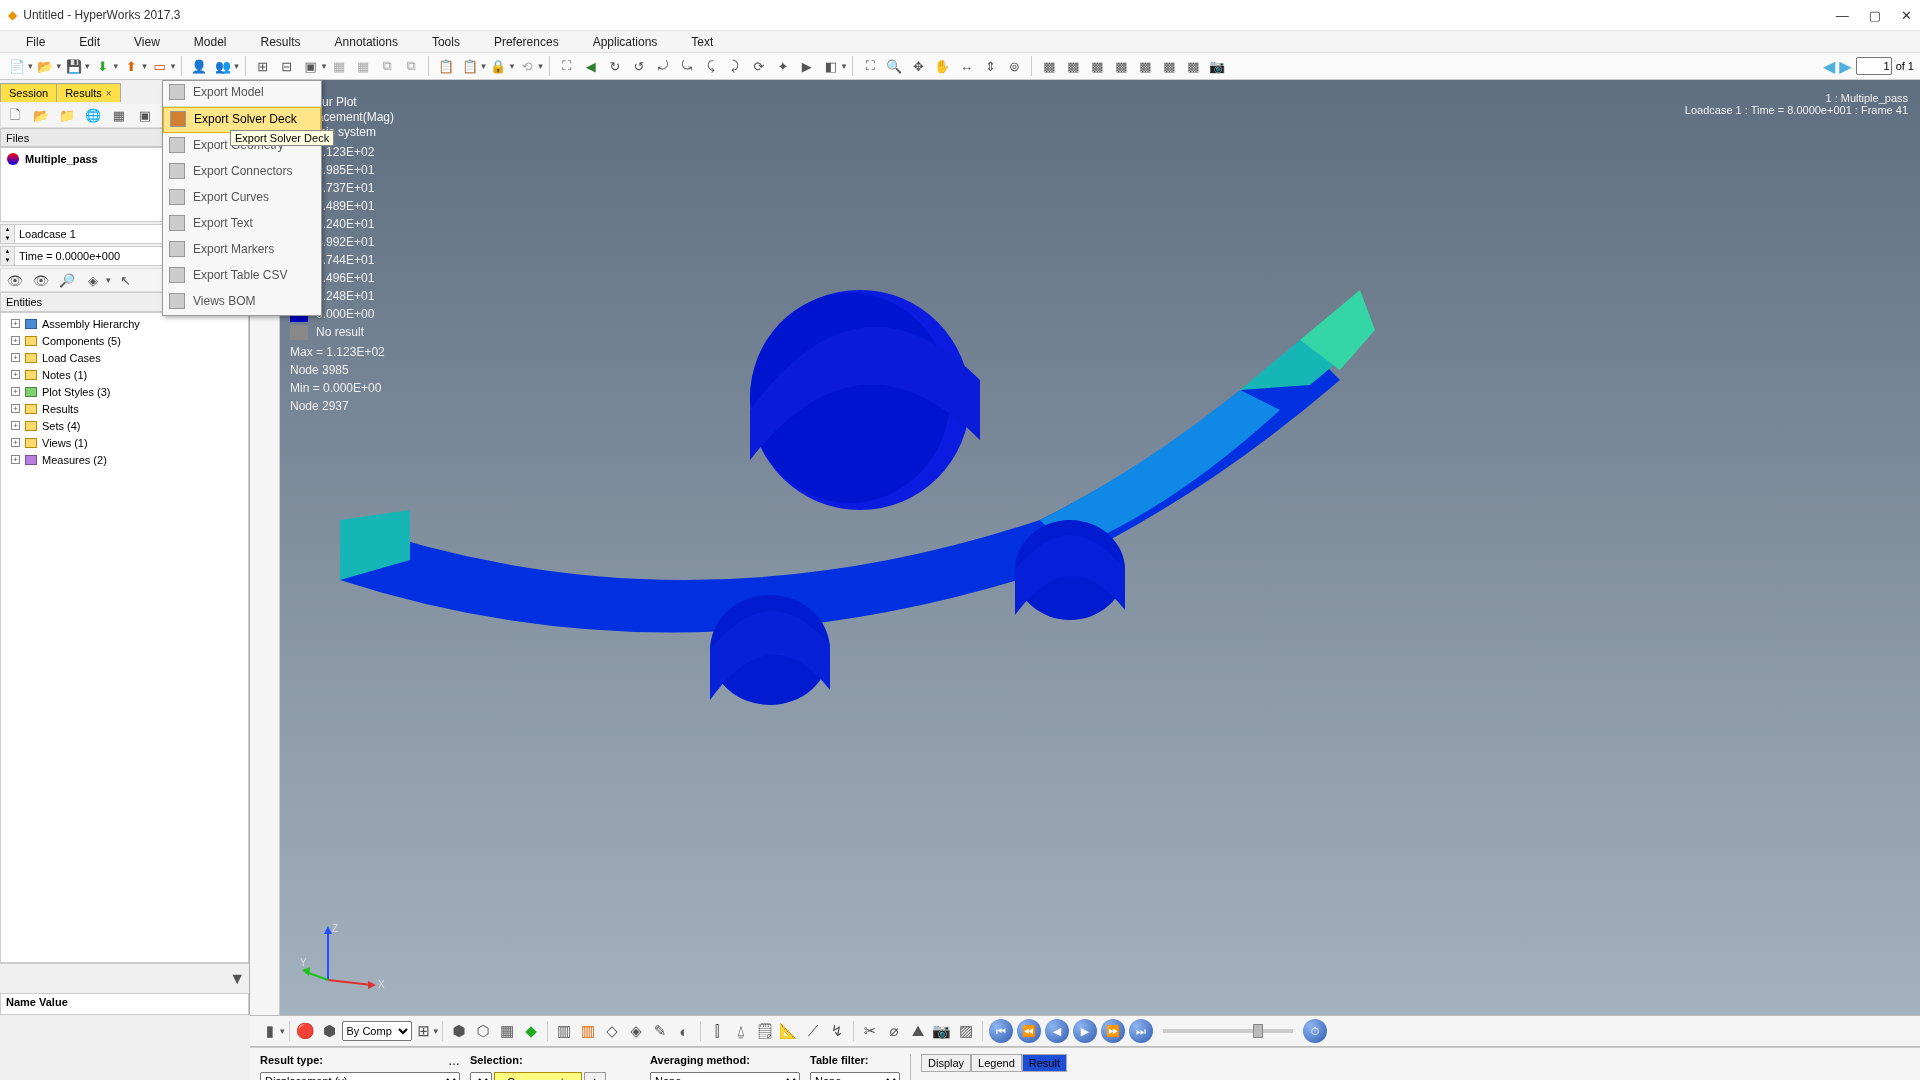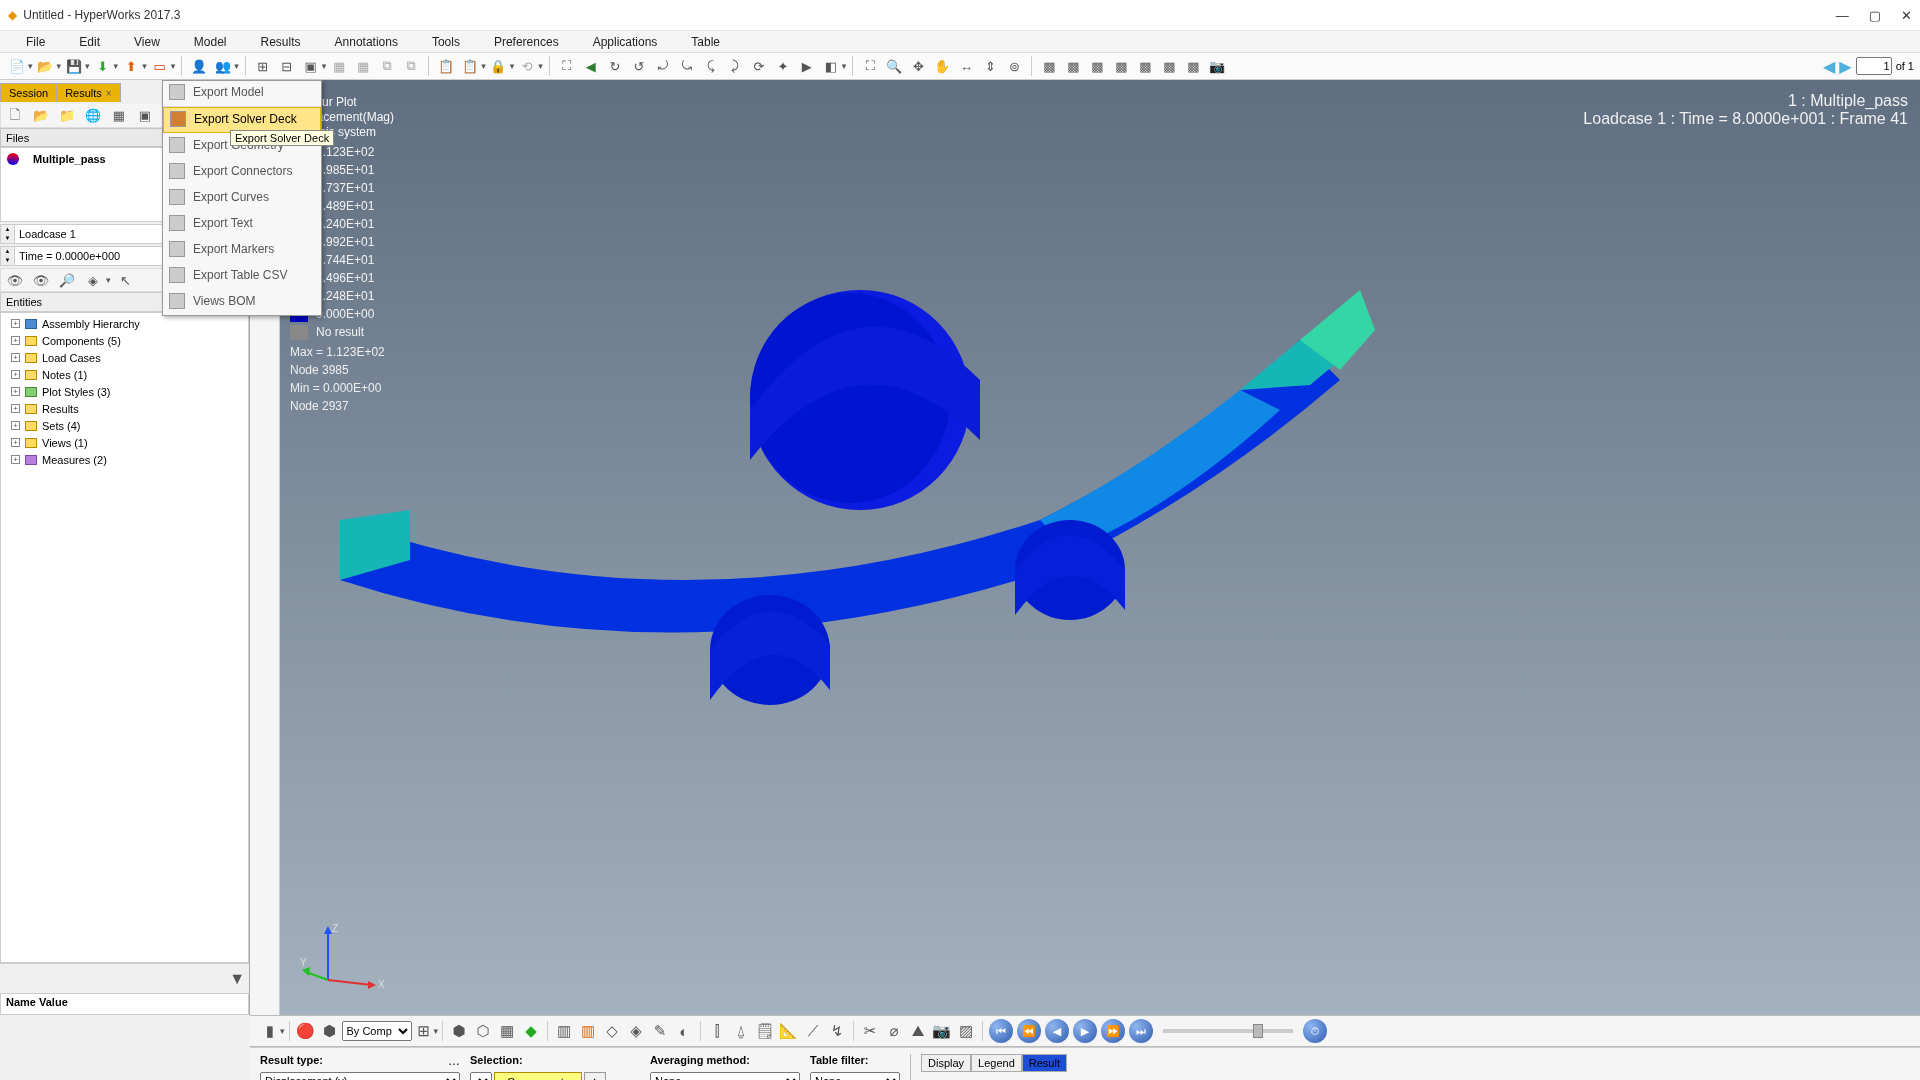--- a/index.html
+++ b/index.html
@@ -19,28 +19,28 @@
 
 .toolbar-right-nav { margin-left: auto; display: flex; align-items: center; gap: 4px; font-size: 11px; }
 
 
 .maingrid { display: flex; height: calc(100% - 30px - 22px - 28px - 25px - 40px); }
 
 .leftcol { width: 250px; display: flex; flex-direction: row; }
 .left-panel-stack { width: 250px; display: flex; flex-direction: column; border-right: 1px solid #aaa; }
 
 .tab-header { height: 22px; background: #f0f0f0; display: flex; align-items: flex-end; font-size: 11px; }
-.tab-header .tab { padding: 3px 8px; border: 1px solid #aaa; border-bottom: none; background: #eab308; margin-right: -1px; display: flex; align-items: center; gap: 4px; }
+.tab-header .tab { padding: 3px 8px; border: 1px solid #aaa; border-bottom: none; background: #fde047; margin-right: -1px; display: flex; align-items: center; gap: 4px; }
 .tab-header .tab.active { font-weight: 500; }
 .tab-header .tab .close { font-size: 10px; color: #555; }
 
 .panel-label { background: #e9e9e9; font-size: 11px; padding: 2px 5px; border: 1px solid #c5c5c5; display: flex; align-items: center; justify-content: space-between; }
 
 .files-box { height: 75px; background: #fff; border: 1px solid #ccc; overflow: auto; font-size: 11px; padding: 4px; }
-.file-row { display: flex; align-items: flex-start; gap: 14px; padding: 1px 2px; }
+.file-row { display: flex; align-items: flex-start; gap: 6px; padding: 1px 2px; }
 .file-row .fileicon { width: 12px; height: 12px; background: linear-gradient(red, blue); border-radius: 50%; }
 .file-row .idbox { margin-left: auto; font-size: 10px; }
 .file-row .colorbox { width: 10px; height: 10px; background: #e3e300; border: 1px solid #888; }
 
 .spinner-row { display: flex; align-items: center; height: 20px; border: 1px solid #ccc; background: #fff; font-size: 11px; margin-top: 2px; }
 .spinner-row .arrows { width: 14px; display: flex; flex-direction: column; background: #eee; border-right: 1px solid #ccc; }
 .spinner-row .arrows div { height: 9px; font-size: 6px; text-align: center; line-height: 8px; }
 .spinner-row input { flex: 1; border: none; padding: 0 4px; font-size: 11px; }
 
 .icon-strip { height: 24px; display: flex; align-items: center; gap: 4px; padding: 2px 3px; background: #f5f5f5; border: 1px solid #ddd; margin-top: 2px; }
@@ -71,21 +71,21 @@
 .export-menu .mi.highlight { background: #ffe58a; border: 1px solid #e0b400; color: #000; }
 .export-menu .mi .micon { width: 16px; height: 16px; background: #ccc; border: 1px solid #999; }
 .tooltip-box { position: absolute; left: 230px; top: 130px; background: #ffffe1; border: 1px solid #888; font-size: 11px; padding: 1px 4px; z-index: 60; }
 
 .legend-list { position: absolute; top: 15px; left: 10px; font-size: 12px; color: #f2f2f2; }
 .legend-list .hdr { color: #f8f8f8; margin-bottom: 1px; }
 .legend-list .row { display: flex; align-items: center; gap: 8px; height: 18px; }
 .legend-list .swatch { width: 18px; height: 15px; }
 .legend-list .footnote { margin-top: 4px; color: #eee; }
 
-.top-right-info { position: absolute; top: 12px; right: 12px; text-align: right; font-size: 16px; color: #f0f0f0; }
+.top-right-info { position: absolute; top: 12px; right: 12px; text-align: right; font-size: 11px; color: #f0f0f0; }
 
 .triad { position: absolute; left: 20px; bottom: 15px; width: 90px; height: 80px; }
 
 
 .module-scene { position: absolute; left: 0; top: 0; right: 0; bottom: 0; }
 
 
 .lower-toolbar { height: 32px; background: #f5f5f5; border-top: 1px solid #bbb; border-bottom: 1px solid #bbb; display: flex; align-items: center; padding: 0 8px; margin-left: 250px; }
 .lower-toolbar .lb { width: 22px; height: 22px; display: flex; align-items: center; justify-content: center; font-size: 15px; color: #555; margin: 0 1px; }
 .lower-toolbar select { font-size: 11px; height: 20px; }
@@ -128,21 +128,21 @@
 <div class="menubar">
   <span>File</span>
   <span>Edit</span>
   <span>View</span>
   <span>Model</span>
   <span>Results</span>
   <span>Annotations</span>
   <span>Tools</span>
   <span>Preferences</span>
   <span>Applications</span>
-  <span>Table</span>
+  <span>Text</span>
 </div>
 
 <div class="toolbar-row">
   <span class="tb-btn">📄</span>
     <span class="tb-drop">▾</span>
   <span class="tb-btn">📂</span>
     <span class="tb-drop">▾</span>
   <span class="tb-btn">💾</span>
     <span class="tb-drop">▾</span>
   <span class="tb-btn" style="color:#2bab2b">⬇</span>

